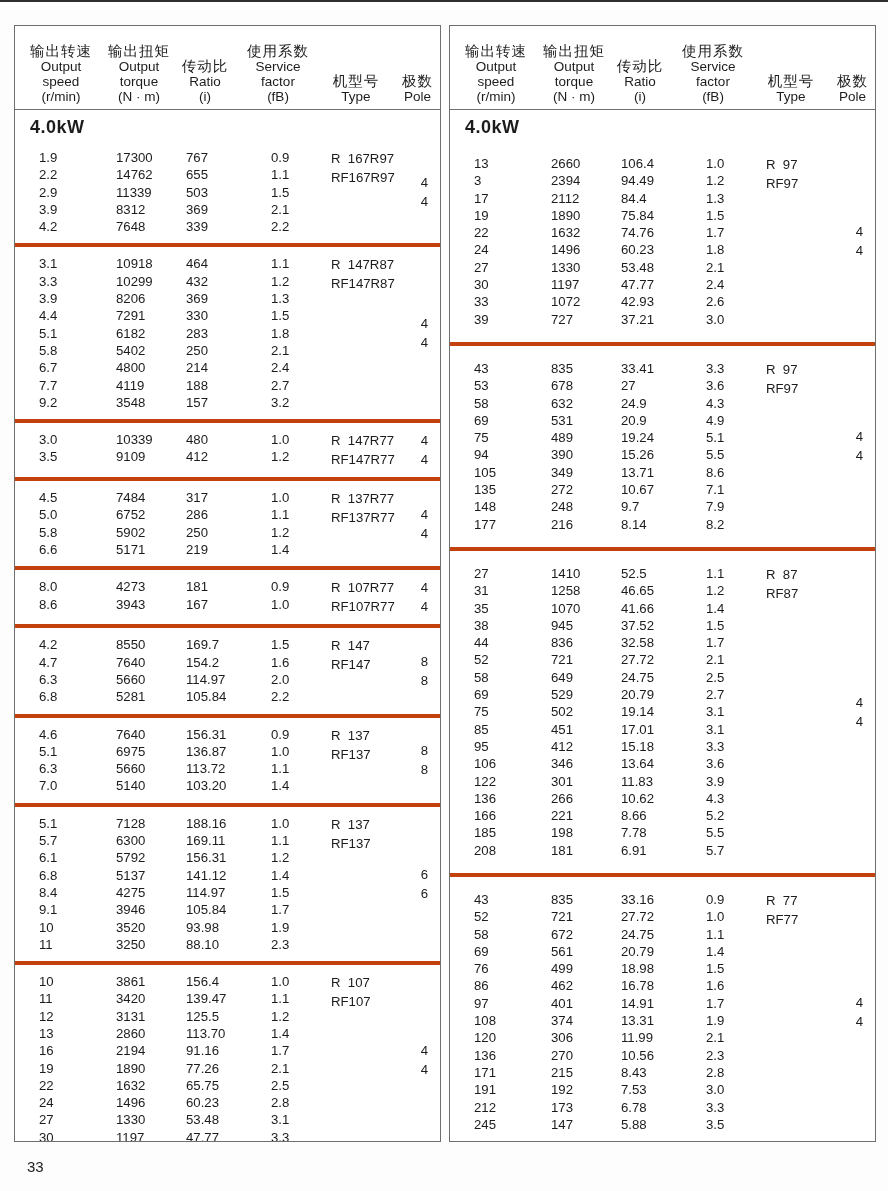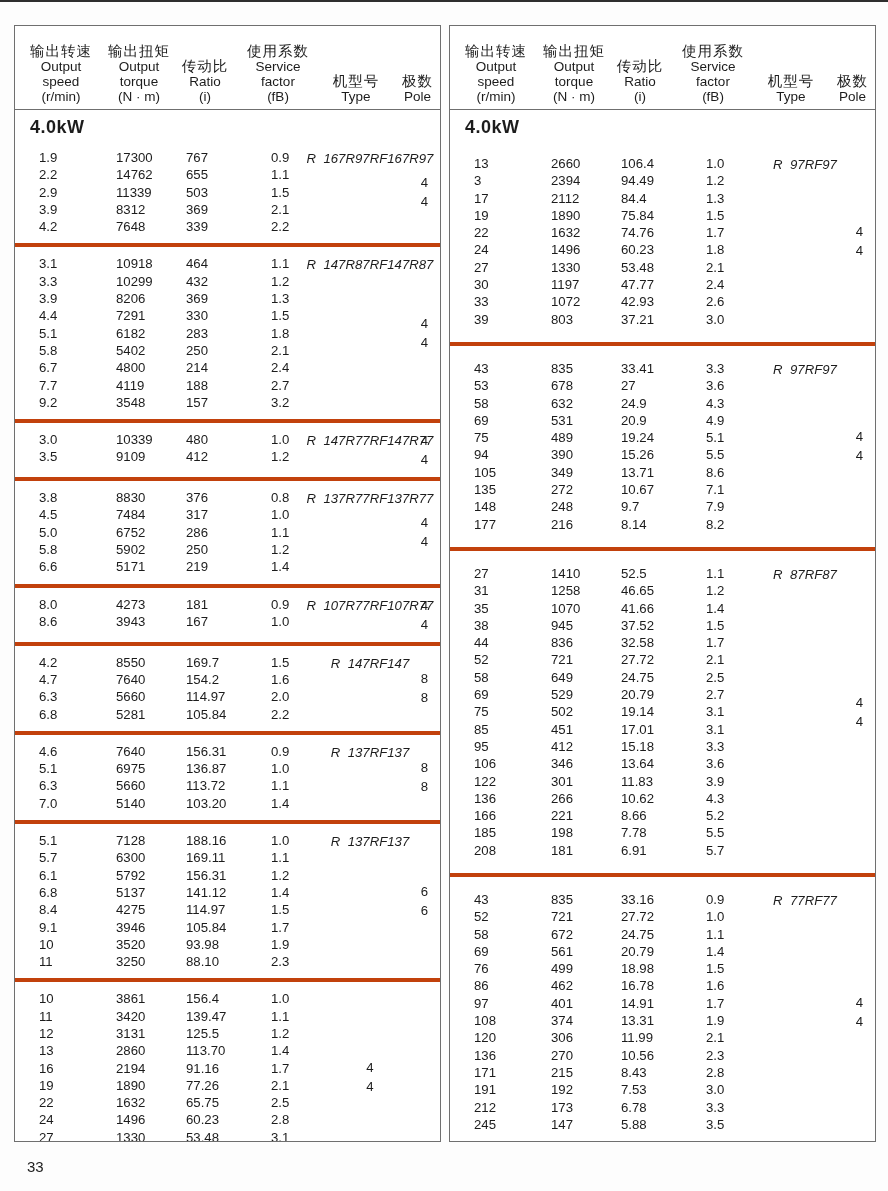--- a/index.html
+++ b/index.html
@@ -56,22 +56,22 @@
   .rows{display:block;}
   .row{
     display:grid;
     grid-template-columns:101px 70px 85px 60px;
     line-height:17.3px;
     font-size:13.2px;
   }
   .cell{white-space:nowrap;}
   .cell.speed{padding-left:24px;}
   .types{
-    display:flex;flex-direction:row;justify-content:center;
-    font-size:13.2px;line-height:19px;white-space:pre;font-style:italic;
+    display:flex;flex-direction:column;
+    font-size:13.2px;line-height:19px;white-space:pre;
   }
   .poles{
     display:flex;flex-direction:column;justify-content:center;align-items:center;
     font-size:13.2px;line-height:19px;
   }
   .page-number{
     position:absolute;left:27px;top:1158px;
     font-size:15px;color:#1c1c1c;
   }
 </style>
@@ -237,26 +237,20 @@
           </div>
           <div class="types"><span class="type-line">R  147R77</span><span class="type-line">RF147R77</span></div>
           <div class="poles">
             <span class="pole-line">4</span>
             <span class="pole-line">4</span>
           </div>
         </div>
         <div class="block">
           <div class="rows">
             <div class="row">
-              <span class="cell speed">3.8</span>
-              <span class="cell torque">8830</span>
-              <span class="cell ratio">376</span>
-              <span class="cell fb">0.8</span>
-            </div>
-            <div class="row">
               <span class="cell speed">4.5</span>
               <span class="cell torque">7484</span>
               <span class="cell ratio">317</span>
               <span class="cell fb">1.0</span>
             </div>
             <div class="row">
               <span class="cell speed">5.0</span>
               <span class="cell torque">6752</span>
               <span class="cell ratio">286</span>
               <span class="cell fb">1.1</span>
@@ -480,20 +474,21 @@
               <span class="cell ratio">53.48</span>
               <span class="cell fb">3.1</span>
             </div>
             <div class="row">
               <span class="cell speed">30</span>
               <span class="cell torque">1197</span>
               <span class="cell ratio">47.77</span>
               <span class="cell fb">3.3</span>
             </div>
           </div>
+          <div class="types"><span class="type-line">R  107</span><span class="type-line">RF107</span></div>
           <div class="poles">
             <span class="pole-line">4</span>
             <span class="pole-line">4</span>
           </div>
         </div>
       </div>
   </section>
 
   <section class="spec-table col-right">
     <div class="thead">
@@ -582,21 +577,21 @@
               <span class="cell fb">2.4</span>
             </div>
             <div class="row">
               <span class="cell speed">33</span>
               <span class="cell torque">1072</span>
               <span class="cell ratio">42.93</span>
               <span class="cell fb">2.6</span>
             </div>
             <div class="row">
               <span class="cell speed">39</span>
-              <span class="cell torque">803</span>
+              <span class="cell torque">727</span>
               <span class="cell ratio">37.21</span>
               <span class="cell fb">3.0</span>
             </div>
           </div>
           <div class="types"><span class="type-line">R  97</span><span class="type-line">RF97</span></div>
           <div class="poles">
             <span class="pole-line">4</span>
             <span class="pole-line">4</span>
           </div>
         </div>

